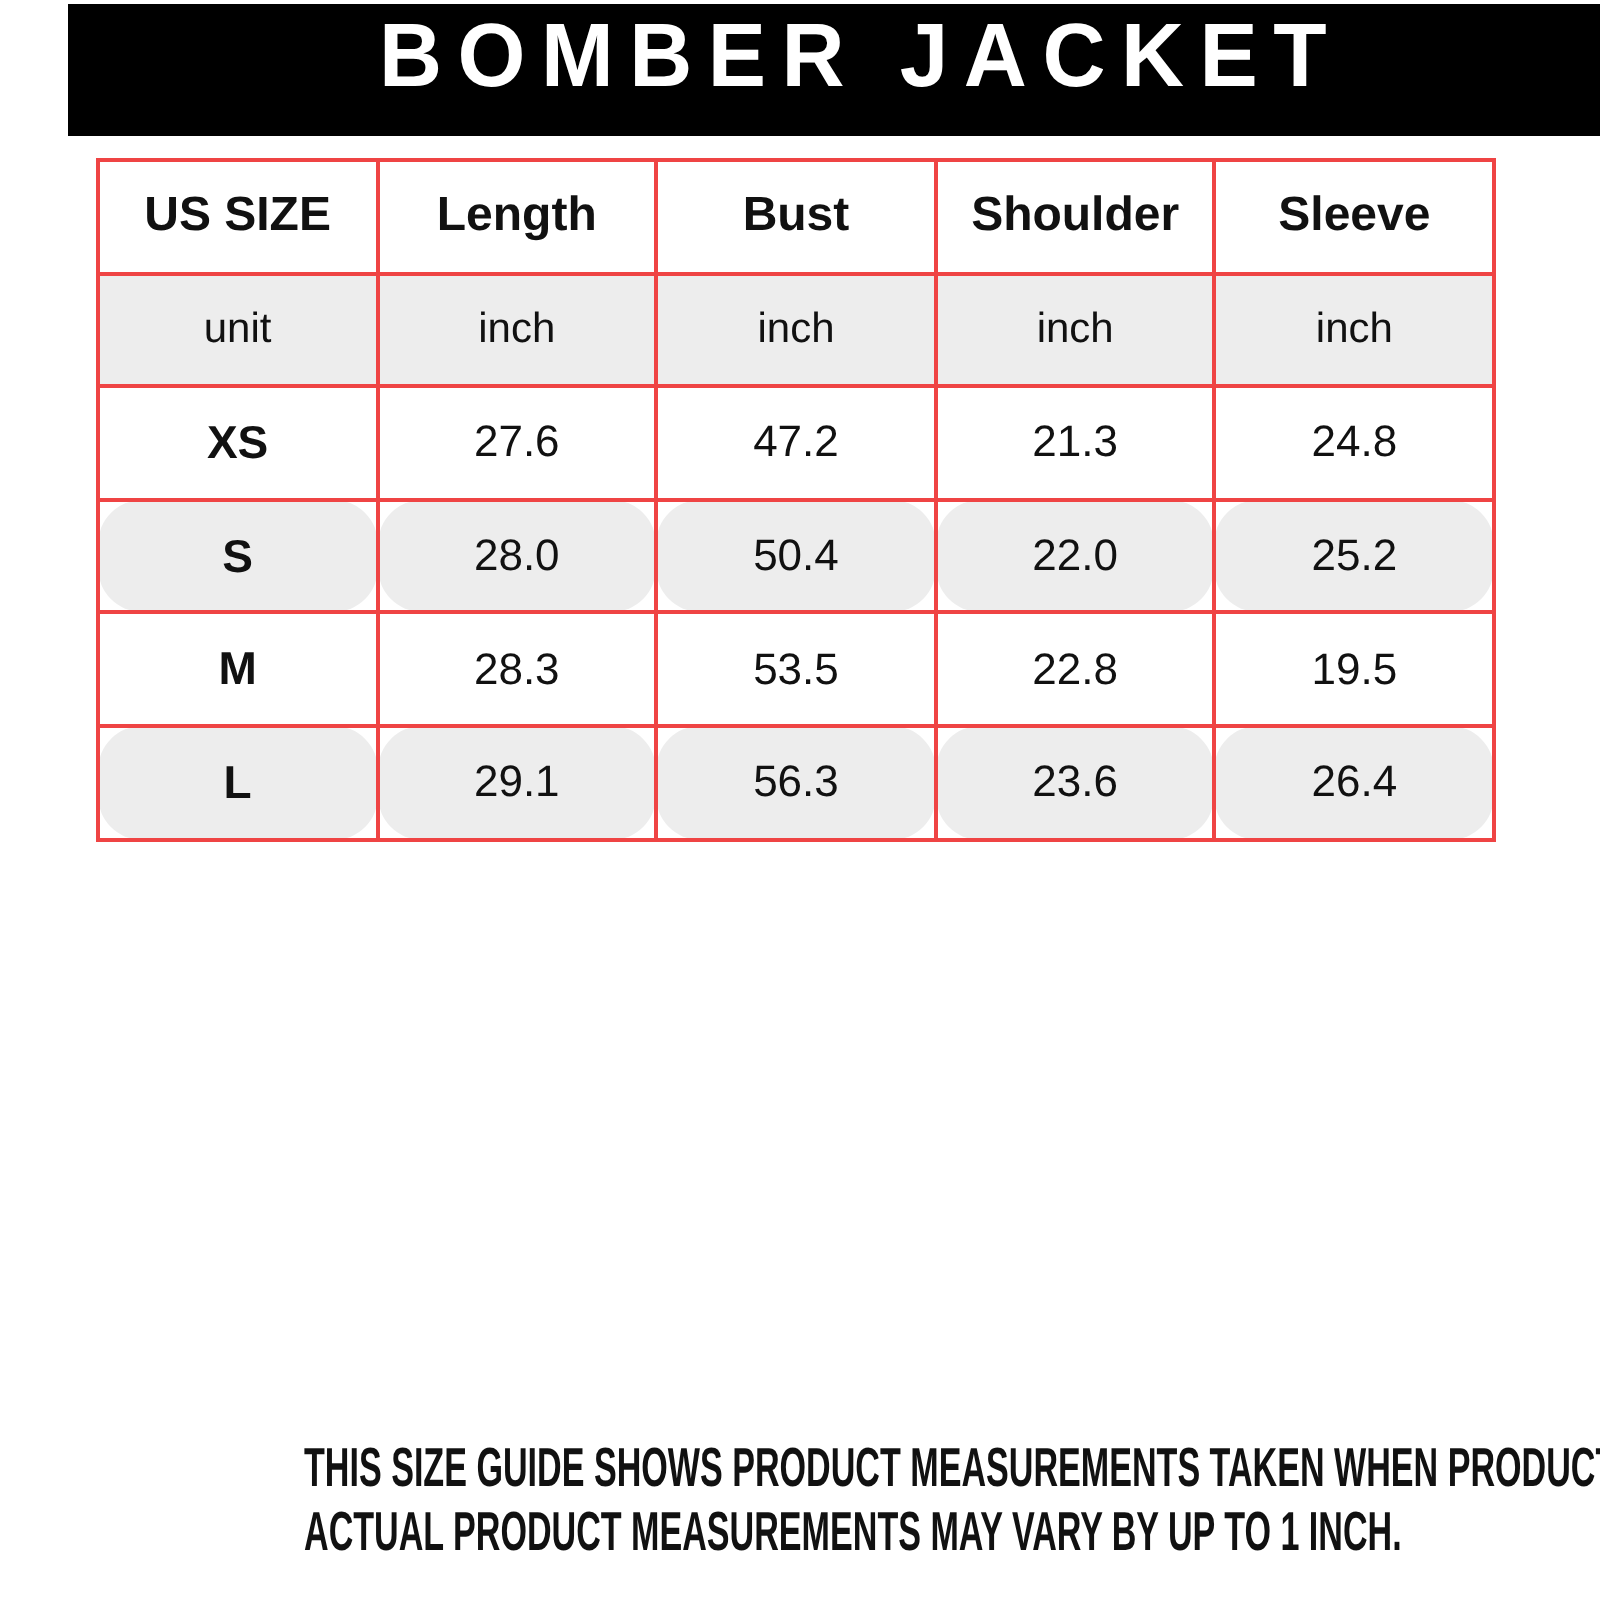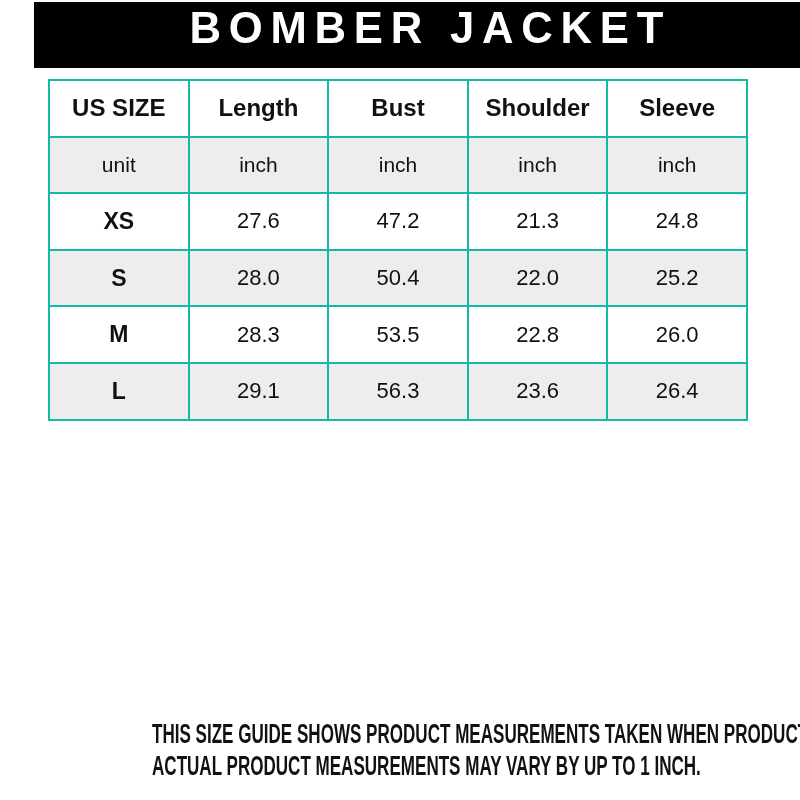--- a/index.html
+++ b/index.html
@@ -29,37 +29,37 @@
   }
   table.size-table {
     position: absolute;
     left: 48px; top: 79px;
     width: 700px;
     border-collapse: collapse;
     table-layout: fixed;
     border: 2px solid #555555;
   }
   table.size-table td, table.size-table th {
-    border: 2px solid #14b8a6;
+    border: 2px solid #ef4444;
     text-align: center;
     vertical-align: middle;
     height: 56.6px;
     color: #111111;
     background: #ffffff;
   }
   table.size-table thead th {
     font-size: 24px;
     font-weight: bold;
   }
   table.size-table .unit-row td {
     font-weight: normal;
     font-size: 21px;
     background: #ededed;
   }
-  table.size-table tbody td { font-size: 22px; font-weight: normal; }
+  table.size-table tbody td { font-size: 22px; font-weight: normal; border-radius: 22px; }
   table.size-table tbody td.size-label { font-weight: bold; font-size: 23px; }
   table.size-table tbody tr:nth-child(even) td { background: #ededed; }
   .footer-note {
     position: absolute;
     left: 0; top: 718px;
     width: 800px;
     text-align: center;
   }
   .footer-note .line {
     display: block;
@@ -109,21 +109,21 @@
       <td>28.0</td>
       <td>50.4</td>
       <td>22.0</td>
       <td>25.2</td>
     </tr>
     <tr>
       <td class="size-label">M</td>
       <td>28.3</td>
       <td>53.5</td>
       <td>22.8</td>
-      <td>26.0</td>
+      <td>19.5</td>
     </tr>
     <tr>
       <td class="size-label">L</td>
       <td>29.1</td>
       <td>56.3</td>
       <td>23.6</td>
       <td>26.4</td>
     </tr>
   </tbody>
 </table>

